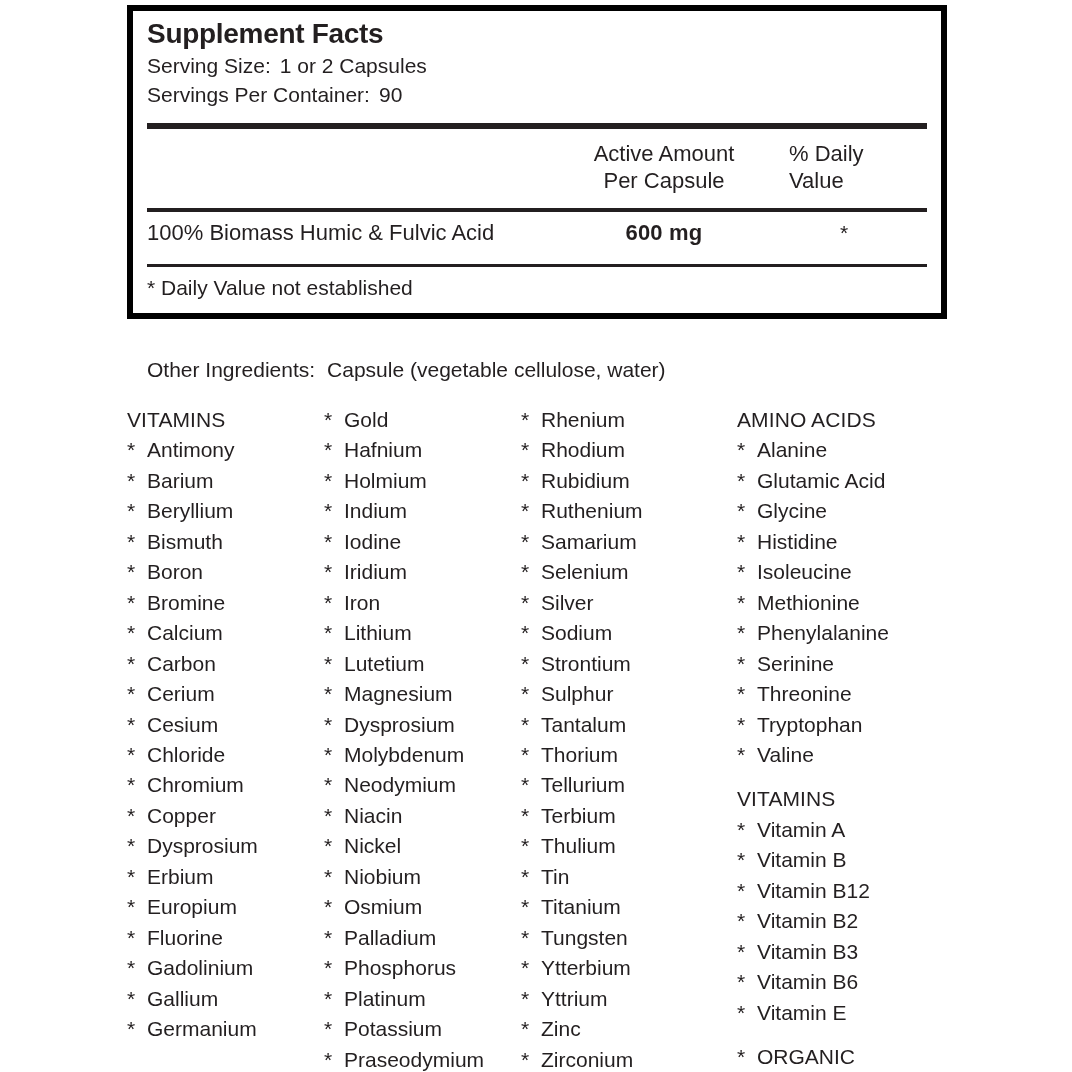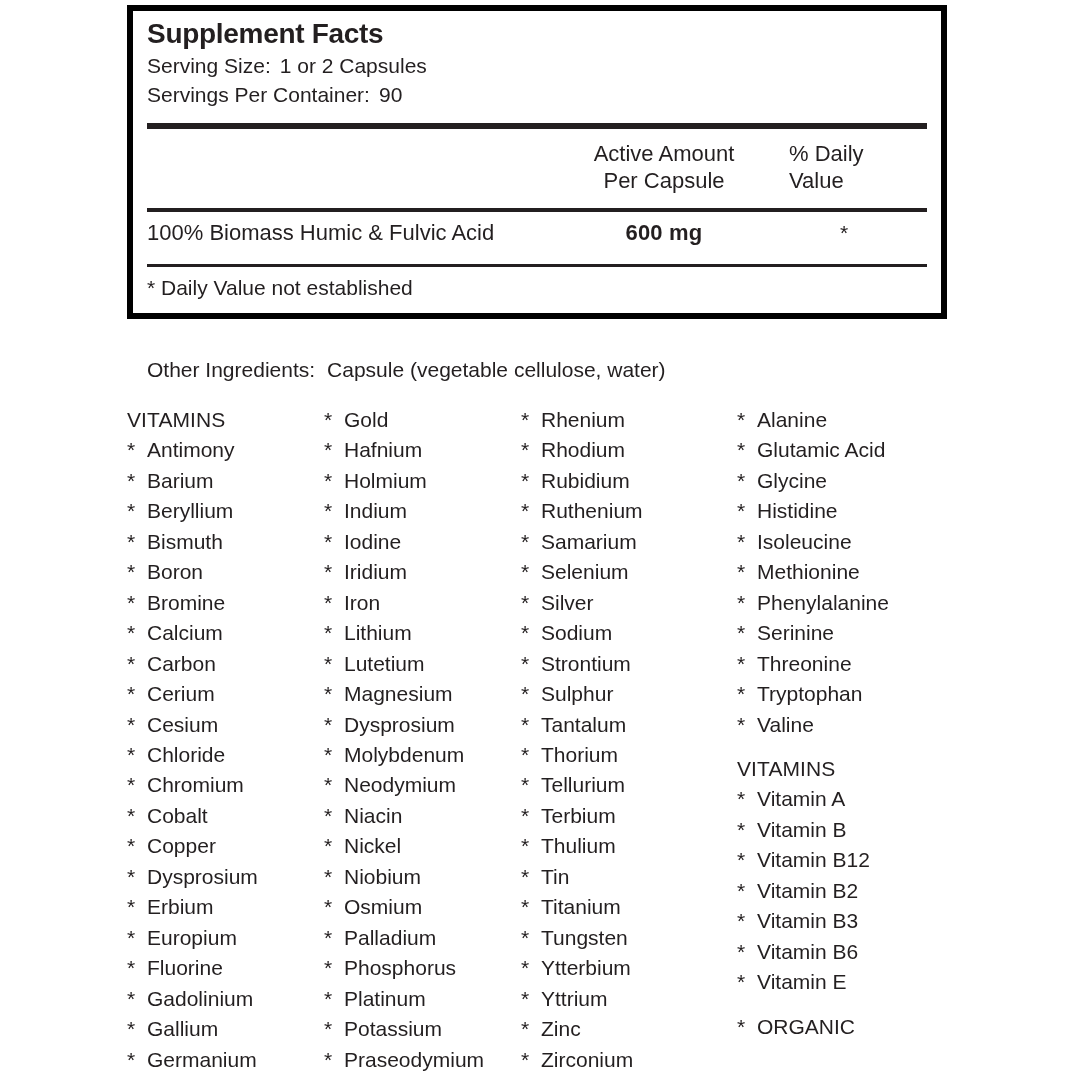--- a/index.html
+++ b/index.html
@@ -130,21 +130,20 @@
           <div class="ing-row"><span class="ast">*</span><span class="ing-label">Beryllium</span></div>
           <div class="ing-row"><span class="ast">*</span><span class="ing-label">Bismuth</span></div>
           <div class="ing-row"><span class="ast">*</span><span class="ing-label">Boron</span></div>
           <div class="ing-row"><span class="ast">*</span><span class="ing-label">Bromine</span></div>
           <div class="ing-row"><span class="ast">*</span><span class="ing-label">Calcium</span></div>
           <div class="ing-row"><span class="ast">*</span><span class="ing-label">Carbon</span></div>
           <div class="ing-row"><span class="ast">*</span><span class="ing-label">Cerium</span></div>
           <div class="ing-row"><span class="ast">*</span><span class="ing-label">Cesium</span></div>
           <div class="ing-row"><span class="ast">*</span><span class="ing-label">Chloride</span></div>
           <div class="ing-row"><span class="ast">*</span><span class="ing-label">Chromium</span></div>
-          <div class="ing-row"><span class="ast">*</span><span class="ing-label">Cobalt</span></div>
           <div class="ing-row"><span class="ast">*</span><span class="ing-label">Copper</span></div>
           <div class="ing-row"><span class="ast">*</span><span class="ing-label">Dysprosium</span></div>
           <div class="ing-row"><span class="ast">*</span><span class="ing-label">Erbium</span></div>
           <div class="ing-row"><span class="ast">*</span><span class="ing-label">Europium</span></div>
           <div class="ing-row"><span class="ast">*</span><span class="ing-label">Fluorine</span></div>
           <div class="ing-row"><span class="ast">*</span><span class="ing-label">Gadolinium</span></div>
           <div class="ing-row"><span class="ast">*</span><span class="ing-label">Gallium</span></div>
           <div class="ing-row"><span class="ast">*</span><span class="ing-label">Germanium</span></div>
         </div>
       </div>
@@ -195,20 +194,21 @@
           <div class="ing-row"><span class="ast">*</span><span class="ing-label">Titanium</span></div>
           <div class="ing-row"><span class="ast">*</span><span class="ing-label">Tungsten</span></div>
           <div class="ing-row"><span class="ast">*</span><span class="ing-label">Ytterbium</span></div>
           <div class="ing-row"><span class="ast">*</span><span class="ing-label">Yttrium</span></div>
           <div class="ing-row"><span class="ast">*</span><span class="ing-label">Zinc</span></div>
           <div class="ing-row"><span class="ast">*</span><span class="ing-label">Zirconium</span></div>
         </div>
       </div>
       <div class="ing-col">
         <div class="ing-section">
+          <div class="ing-row ing-header">AMINO ACIDS</div>
           <div class="ing-row"><span class="ast">*</span><span class="ing-label">Alanine</span></div>
           <div class="ing-row"><span class="ast">*</span><span class="ing-label">Glutamic Acid</span></div>
           <div class="ing-row"><span class="ast">*</span><span class="ing-label">Glycine</span></div>
           <div class="ing-row"><span class="ast">*</span><span class="ing-label">Histidine</span></div>
           <div class="ing-row"><span class="ast">*</span><span class="ing-label">Isoleucine</span></div>
           <div class="ing-row"><span class="ast">*</span><span class="ing-label">Methionine</span></div>
           <div class="ing-row"><span class="ast">*</span><span class="ing-label">Phenylalanine</span></div>
           <div class="ing-row"><span class="ast">*</span><span class="ing-label">Serinine</span></div>
           <div class="ing-row"><span class="ast">*</span><span class="ing-label">Threonine</span></div>
           <div class="ing-row"><span class="ast">*</span><span class="ing-label">Tryptophan</span></div>

